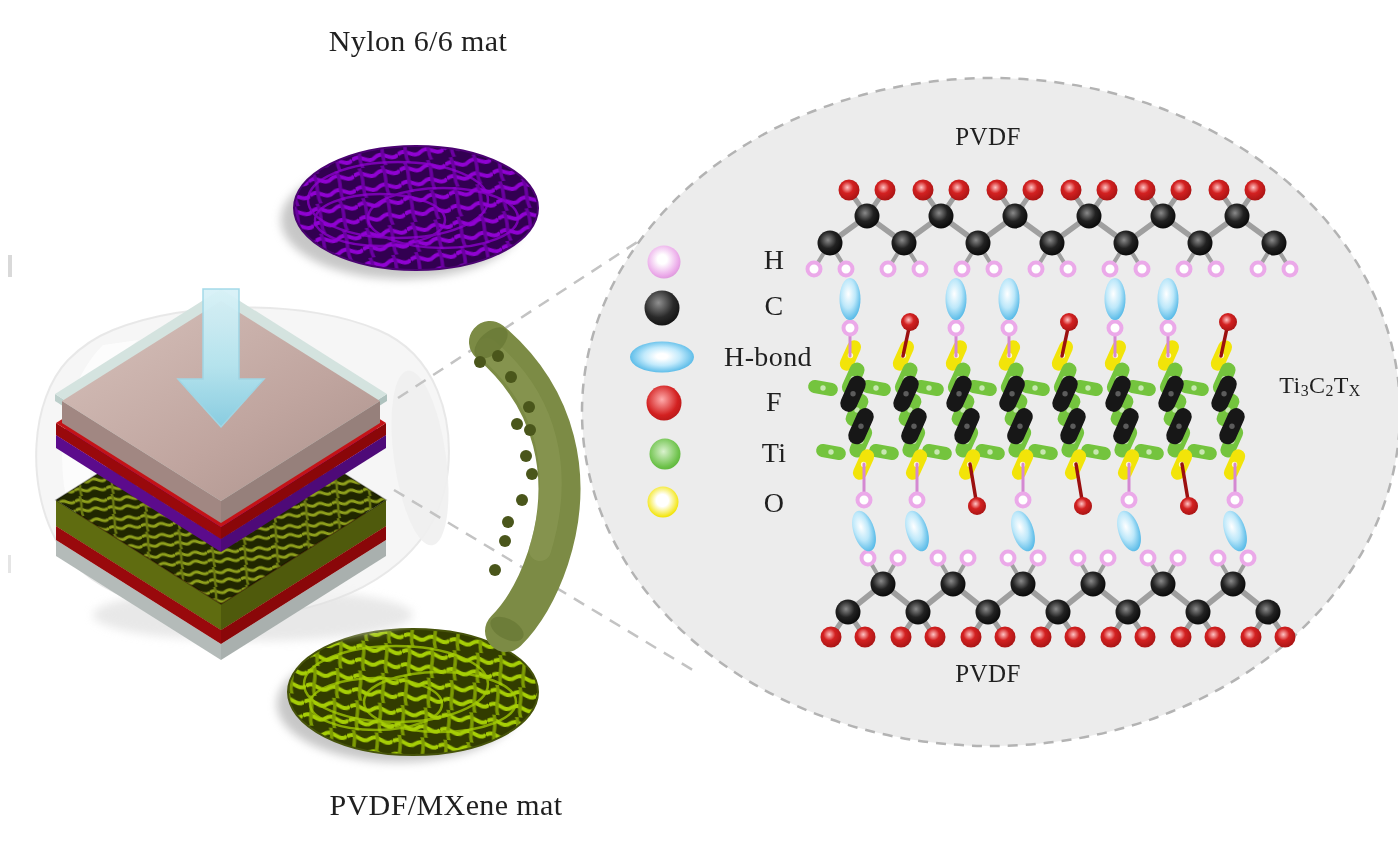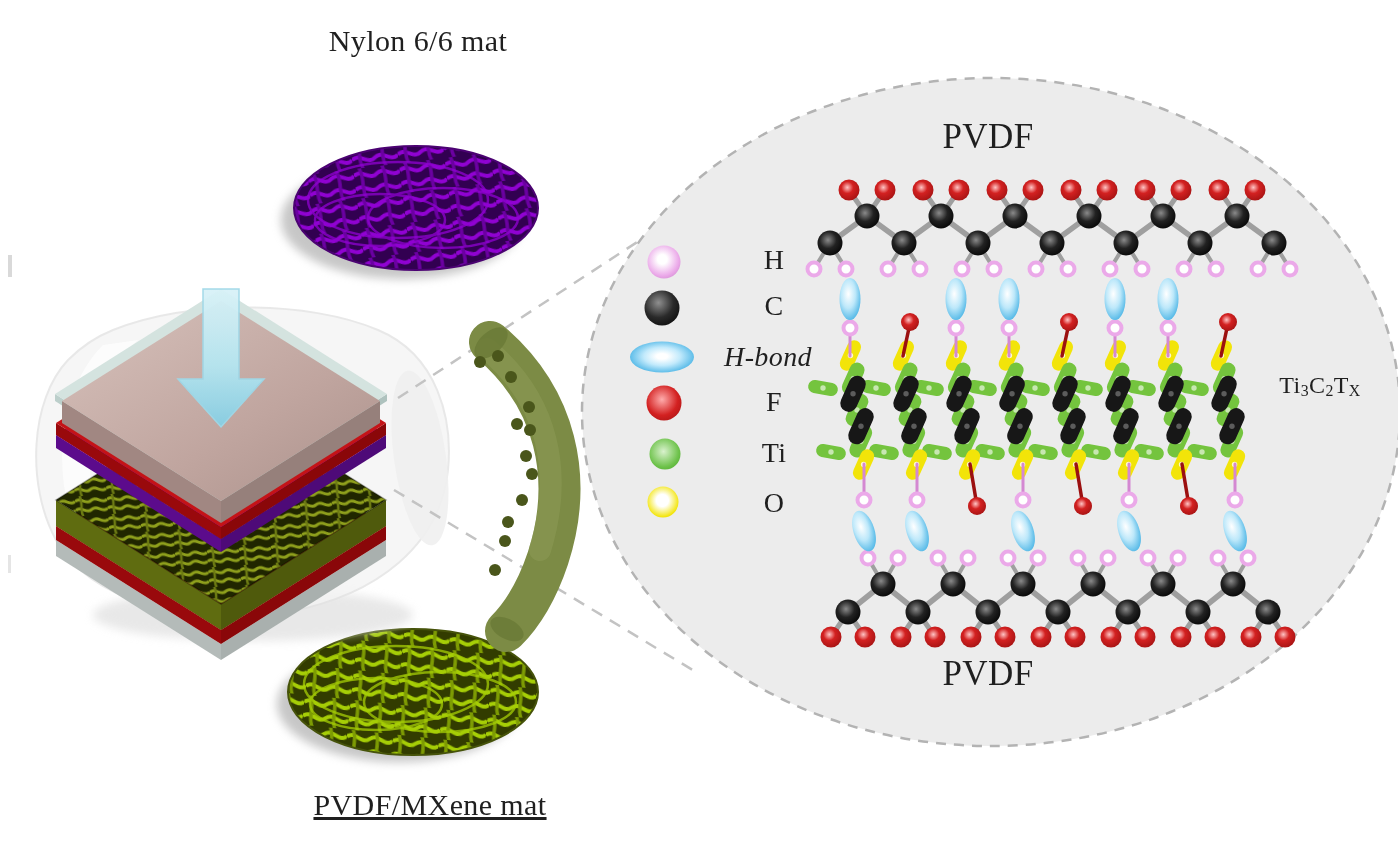--- a/index.html
+++ b/index.html
@@ -2,21 +2,21 @@
 <html style="--text: #1f1f1f; --bond: #9f9f9f; --h-atom: #eba9e9; --h-ring: #d488d2; --c-atom: #1c1c1c; --hbond: #2fa8e0; --f-atom: #d32121; --f-dark: #9b1010; --ti-atom: #6dc24a; --o-atom: #f3e50c; --mx-green: #74c43e; --mx-yellow: #f2e409; --mx-black: #171717; --ellipse-fill: #ececec; --ellipse-border: #b3b3b3; --cone: #c3c3c3; --nylon-bright: #9002d2; --nylon-mid: #6b00a2; --nylon-dark: #320051; --mxmat-bright: #a6ce06; --mxmat-mid: #7e9c03; --mxmat-dark: #323c00; --plate-pink: #c0a59f; --plate-pink-dark: #a18782; --glass: #d4e3df; --layer-red: #c41317; --layer-red-dark: #99090c; --layer-purple: #7c12b6; --layer-purple-dark: #5c0b8c; --olive-side: #5f6c10; --olive-bright: #8fa01c; --olive-dark: #202600; --base-gray: #ced5d3; --base-side: #b4bbb9; --cylinder: #f4f4f4; --fiber-body: #7c8b45; --fiber-dot: #4a561b; --arrow-light: #d9f2f8; --arrow-deep: #86cfe4;"><head>
 <meta charset="utf-8">
 <style>
   html,body{margin:0;padding:0;background:#fff;}
   .stage{position:relative;width:1398px;height:852px;background:#fff;overflow:hidden;
          font-family:"Liberation Serif","DejaVu Serif",serif;margin-left:8px;}
   svg{position:absolute;left:0;top:0;}
   .lbl{position:absolute;transform:translate(-50%,-50%);color:var(--text,#1f1f1f);
        white-space:nowrap;letter-spacing:.4px;}
   .big{font-size:30px;}
-  .med{font-size:35px;}
+  .med{font-size:25px;}
   .legend-label{font-size:28px;}
   .formula{font-size:24px;}
   .formula .sub{font-size:66%;vertical-align:-16%;}
   .lic{position:absolute;transform:translate(-50%,-50%);border-radius:50%;}
   .ic-h {width:33px;height:33px;background:radial-gradient(circle at 45% 42%, #ffffff 18%, var(--h-atom) 62%, #c277c0 100%);}
   .ic-c {width:35px;height:35px;background:radial-gradient(circle at 40% 35%, #8f8f8f 0%, #2a2a2a 48%, #000 100%);}
   .ic-hb{width:64px;height:31px;background:radial-gradient(ellipse at 50% 48%, #ffffff 12%, #c2eafc 40%, var(--hbond) 85%, #1886c0 100%);}
   .ic-f {width:35px;height:35px;background:radial-gradient(circle at 44% 40%, #ffacac 0%, var(--f-atom) 55%, var(--f-dark) 100%);}
   .ic-ti{width:31px;height:31px;background:radial-gradient(circle at 45% 42%, #d9f2cd 0%, var(--ti-atom) 62%, #45a024 100%);}
   .ic-o {width:31px;height:31px;background:radial-gradient(circle at 48% 45%, #ffffff 26%, var(--o-atom) 70%, #ccbc00 100%);}
@@ -513,32 +513,32 @@
           <ellipse cx="1015" cy="531" rx="10.5" ry="21" fill="url(#gHb)" transform="rotate(-18 1015 531)"></ellipse>
           <ellipse cx="1107" cy="299" rx="10.5" ry="21" fill="url(#gHb)" transform="rotate(0 1107 299)"></ellipse>
           <ellipse cx="1121" cy="531" rx="10.5" ry="21" fill="url(#gHb)" transform="rotate(-18 1121 531)"></ellipse>
           <ellipse cx="1160" cy="299" rx="10.5" ry="21" fill="url(#gHb)" transform="rotate(0 1160 299)"></ellipse>
           <ellipse cx="1227" cy="531" rx="10.5" ry="21" fill="url(#gHb)" transform="rotate(-18 1227 531)"></ellipse>
         </g>
       </g>
 </svg>
 
 <div class="lbl big" style="left:410px;top:41px;">Nylon 6/6 mat</div>
-<div class="lbl big" style="left:422px;top:805px;text-decoration:underline;">PVDF/MXene mat</div>
+<div class="lbl big" style="left:438px;top:805px;">PVDF/MXene mat</div>
 <div class="lbl med" style="left:980px;top:137px;">PVDF</div>
 <div class="lbl med" style="left:980px;top:674px;">PVDF</div>
 <div class="lbl formula" style="left:1312px;top:386px;"><span>Ti</span><span class="sub">3</span><span>C</span><span class="sub">2</span><span>T</span><span class="sub"></span><span class="sub">X</span></div>
 
 <div>
   <span class="lic ic-h" style="left:656px;top:262px;"></span>
   <div class="lbl legend-label" style="left:766px;top:260px;">H</div>
   <span class="lic ic-c" style="left:654px;top:308px;"></span>
   <div class="lbl legend-label" style="left:766px;top:306px;">C</div>
   <span class="lic ic-hb" style="left:654px;top:357px;"></span>
-  <div class="lbl legend-label" style="left:760px;top:357px;font-style:italic;">H-bond</div>
+  <div class="lbl legend-label" style="left:760px;top:357px;">H-bond</div>
   <span class="lic ic-f" style="left:656px;top:403px;"></span>
   <div class="lbl legend-label" style="left:766px;top:402px;">F</div>
   <span class="lic ic-ti" style="left:657px;top:454px;"></span>
   <div class="lbl legend-label" style="left:766px;top:453px;">Ti</div>
   <span class="lic ic-o" style="left:655px;top:502px;"></span>
   <div class="lbl legend-label" style="left:766px;top:503px;">O</div>
 </div>
 
 </div>
 

